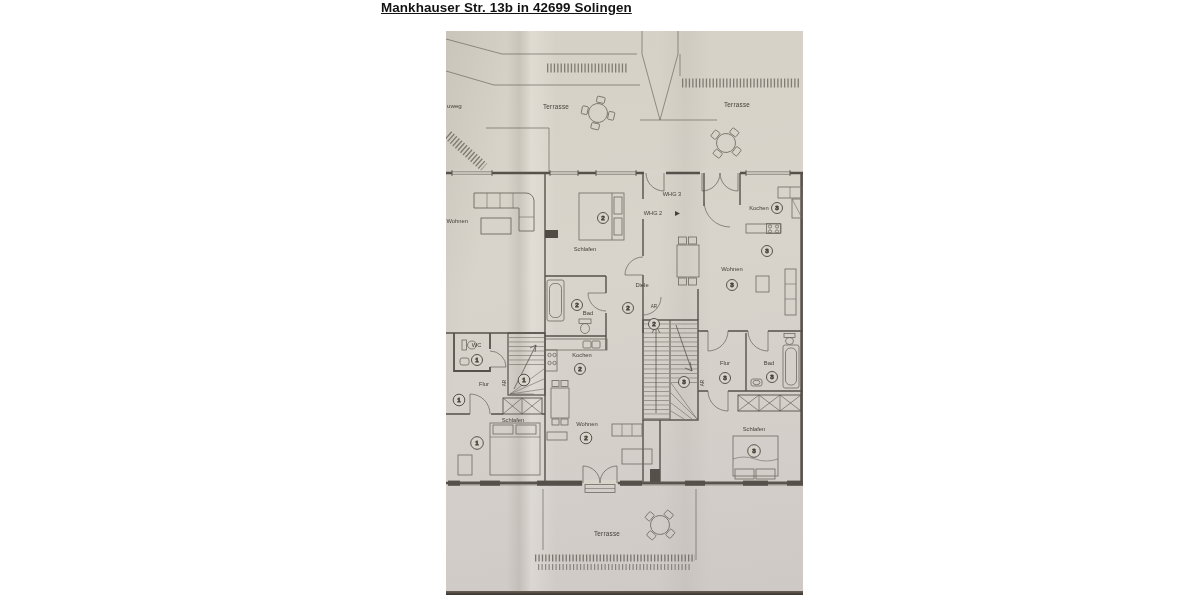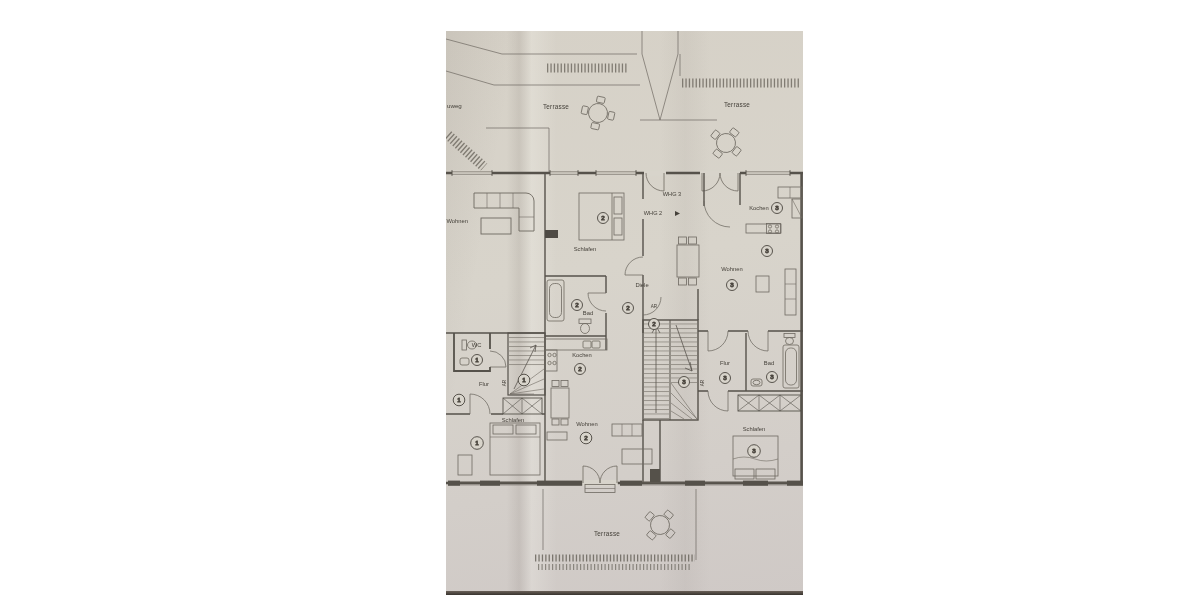--- a/index.html
+++ b/index.html
@@ -21,20 +21,21 @@
   .t-badge{font-size:6.2px;text-anchor:middle;}
   .t-site{font-size:6.4px;text-anchor:middle;letter-spacing:.2px;}
   .t-street{font-size:6.2px;text-anchor:start;}
   .t-whg{font-size:5.6px;text-anchor:middle;}
   .t-ar{font-size:4.6px;text-anchor:middle;}
 </style>
 </head>
 <body>
 
 <div class="page">
+  <h1 class="title">Mankhauser Str. 13b in 42699 Solingen</h1>
 
   <div class="photo">
     <svg viewBox="0 0 357 564">
       <defs>
         <pattern id="treads" width="8" height="4.5" patternUnits="userSpaceOnUse">
           <path d="M0,0.5 H8" stroke="#6e6961" stroke-width="0.6"></path>
         </pattern>
         <g id="rtable" fill="none" stroke="#6e6961" stroke-width="0.8">
           <circle r="9.5"></circle>
           <rect x="-4" y="-16.5" width="8" height="6" rx="1"></rect>

